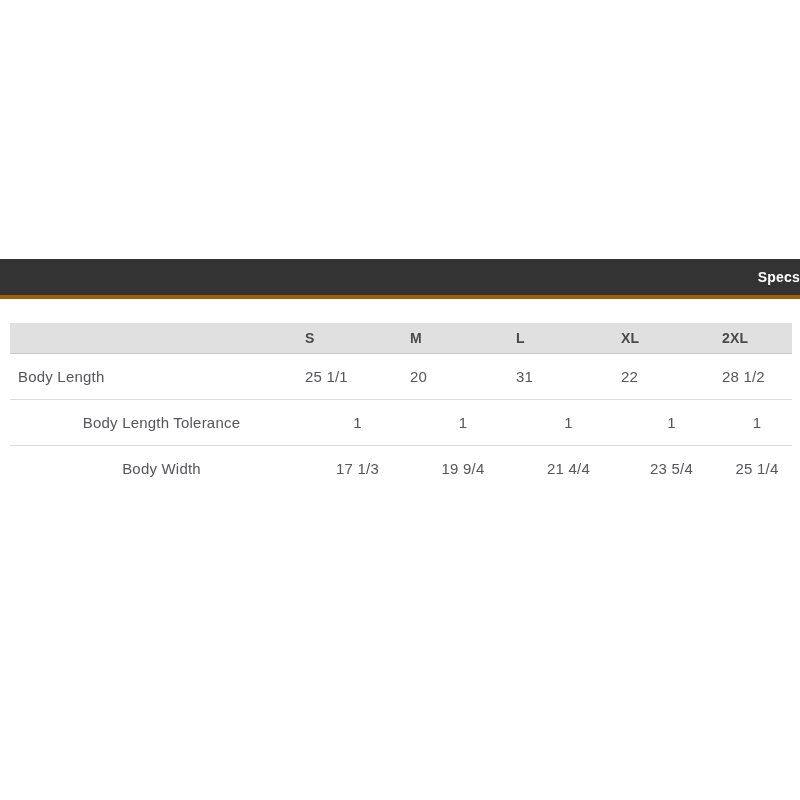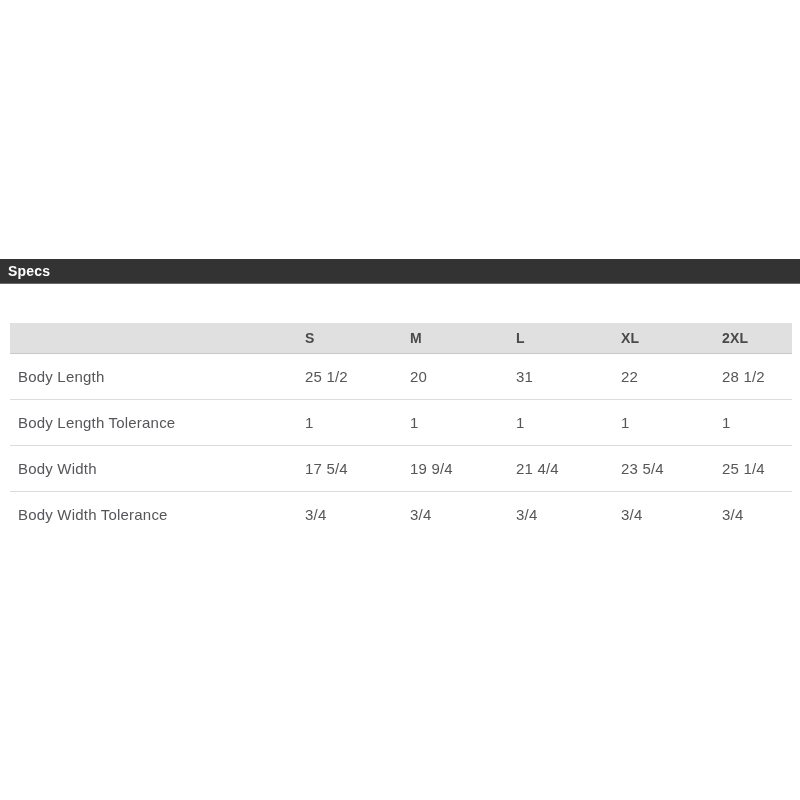--- a/index.html
+++ b/index.html
@@ -11,26 +11,27 @@
     position: relative;
     overflow: hidden;
   }
 
   
   .specs-bar {
     position: absolute;
     top: 259px;
     left: 0;
     width: 100%;
-    height: 25px;
+    height: 40px;
     background: var(--bar_bg, #333333);
-    border-bottom: 1px solid #a16207;
+    border-bottom: 4px solid #a16207;
     box-sizing: border-box;
     display: flex;
     align-items: center;
+    justify-content: flex-end;
   }
   .specs-bar .title {
     color: var(--bar_text, #ffffff);
     font-weight: bold;
     font-size: 14px;
     padding-left: 8px;
     letter-spacing: 0.2px;
   }
 
   
@@ -62,20 +63,21 @@
     font-size: 15px;
     color: var(--body_text, #55565a);
     text-align: left;
     vertical-align: middle;
     padding: 0;
     letter-spacing: 0.2px;
     margin-top: 28px;
   }
   table.specs tbody tr + tr td {
     border-top: 1px solid var(--divider, #dcdcdc);
+    text-align: center;
   }
   .first-col { padding-left: 8px !important; }
 </style>
 </head>
 <body>
 
 <div class="specs-bar">
   <span class="title">Specs</span>
 </div>
 
@@ -95,45 +97,37 @@
         <th>S</th>
         <th>M</th>
         <th>L</th>
         <th>XL</th>
         <th>2XL</th>
       </tr>
     </thead>
     <tbody>
       <tr>
         <td class="first-col">Body Length</td>
-        <td>25 1/2</td>
+        <td>25 1/1</td>
         <td>20</td>
         <td>31</td>
         <td>22</td>
         <td>28 1/2</td>
       </tr>
       <tr>
         <td class="first-col">Body Length Tolerance</td>
         <td>1</td>
         <td>1</td>
         <td>1</td>
         <td>1</td>
         <td>1</td>
       </tr>
       <tr>
         <td class="first-col">Body Width</td>
-        <td>17 5/4</td>
+        <td>17 1/3</td>
         <td>19 9/4</td>
         <td>21 4/4</td>
         <td>23 5/4</td>
         <td>25 1/4</td>
-      </tr>
-      <tr>
-        <td class="first-col">Body Width Tolerance</td>
-        <td>3/4</td>
-        <td>3/4</td>
-        <td>3/4</td>
-        <td>3/4</td>
-        <td>3/4</td>
       </tr>
     </tbody>
   </table>
 </div>
 
 </body></html>

